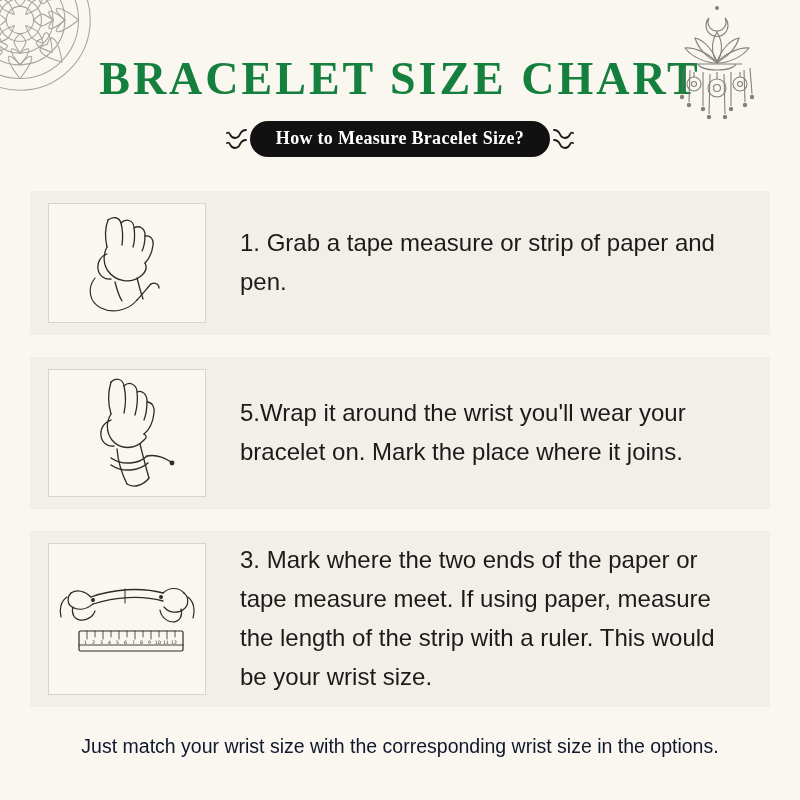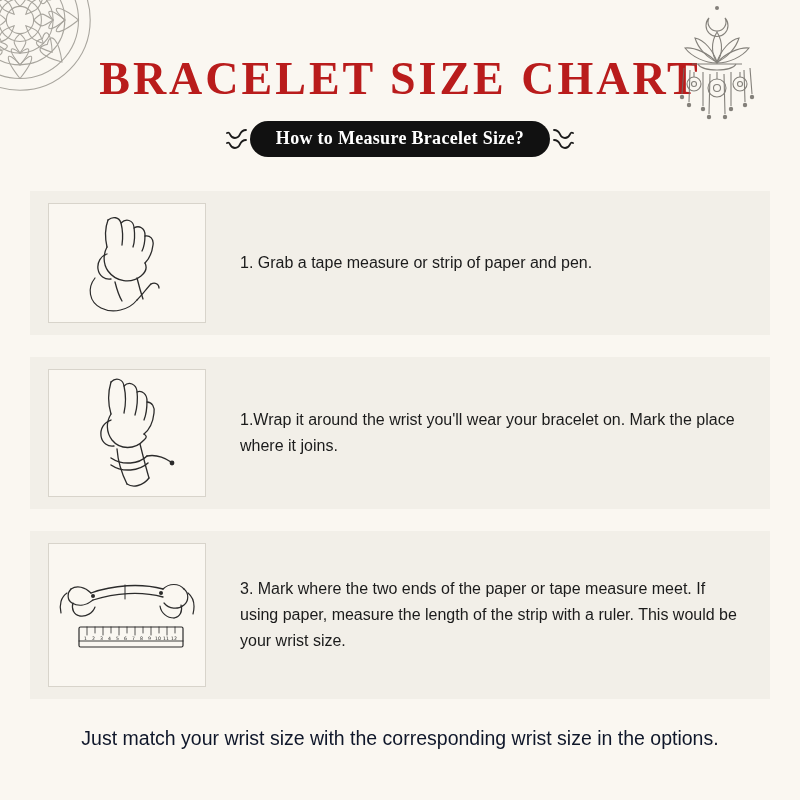--- a/index.html
+++ b/index.html
@@ -36,21 +36,21 @@
 
   
   .header {
     padding-top: 52px;
     text-align: center;
   }
   .chart-title {
     font-family: "Liberation Serif", serif;
     font-size: 46px;
     letter-spacing: 3px;
-    color: #b91c1c;
+    color: #15803d;
     margin: 0;
     font-weight: 700;
   }
   .subtitle-row {
     display: flex;
     align-items: center;
     justify-content: center;
     gap: 0;
     margin-top: 16px;
   }
@@ -96,21 +96,21 @@
     align-items: center;
     justify-content: center;
   }
   .illus svg { display: block; }
 
   .step-text {
     flex: 1 1 auto;
     display: flex;
     align-items: center;
     padding: 10px 26px 10px 34px;
-    font-size: 16px;
+    font-size: 24px;
     line-height: 1.62;
     color: #1b1b1b;
   }
   .step-text .txt { display: block; }
 
   
   .footer {
     text-align: center;
     font-size: 19.5px;
     color: #0f172a;
@@ -276,21 +276,21 @@
 
           <path d="M44 88 C56 96 72 94 80 86" stroke-width="1.5"></path>
           <path d="M44 95 C56 103 72 101 81 93" stroke-width="1.5"></path>
 
           <path d="M80 86 C90 84 98 88 104 92" stroke-width="1.4"></path>
           <circle cx="105" cy="93" r="2.4" fill="#2b2b2b" stroke="none"></circle>
         </g>
       </svg>
     </div>
     <div class="step-text">
-      <span class="txt">1.Wrap it around the wrist you'll wear your bracelet on. Mark the place where it joins.</span>
+      <span class="txt">5.Wrap it around the wrist you'll wear your bracelet on. Mark the place where it joins.</span>
     </div>
   </div>
 
   <div class="step-row r3">
     <div class="illus">
       <svg width="140" height="120" viewBox="0 0 140 120">
         <g fill="none" stroke="#2b2b2b" stroke-width="1.2" stroke-linecap="round" stroke-linejoin="round">
 
           <path d="M14 34 C20 30 28 32 34 38"></path>
           <path d="M14 34 C10 38 10 45 15 48 C22 52 30 50 36 45"></path>

